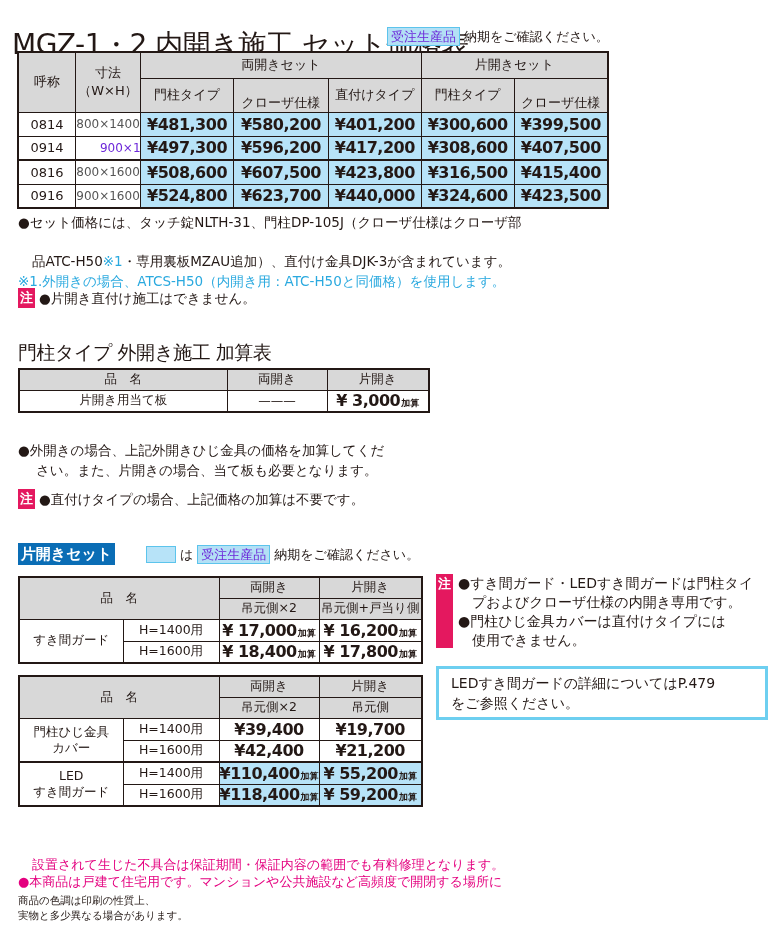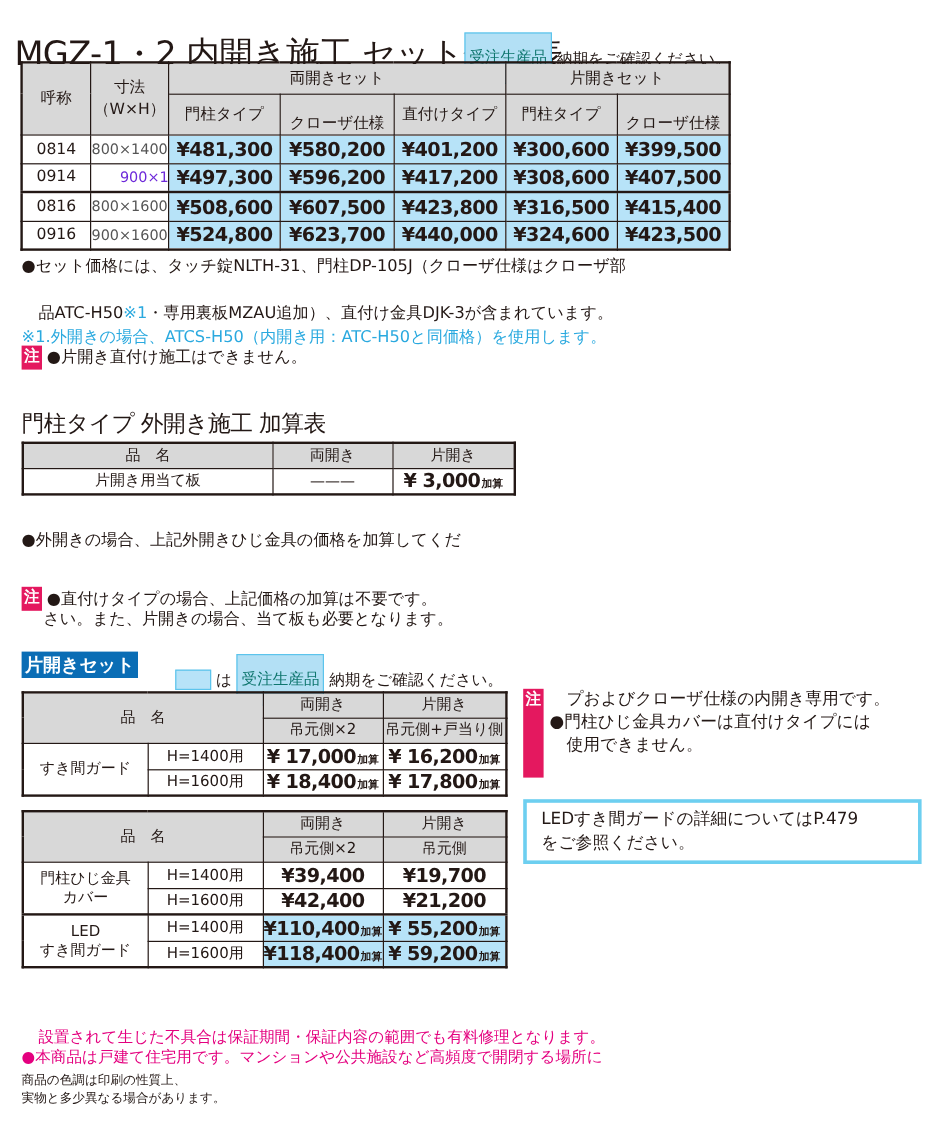--- a/index.html
+++ b/index.html
@@ -5,21 +5,21 @@
   * { box-sizing: border-box; margin: 0; padding: 0; }
   body {
     width: 780px; height: 944px; background: #ffffff; position: relative;
     font-family: "DejaVu Sans", "Liberation Sans", sans-serif; color: #231815;
     overflow: hidden;
   }
   .abs { position: absolute; }
   .title { font-size: 28px; letter-spacing: -0.5px; color: #231815; white-space: nowrap; }
   .badge {
     display: inline-block; background: #b3e0f5; border: 1px solid #5cc4ec;
-    color: #0f766e; padding: 12px 3px; font-size: 13px; line-height: 17px;
+    color: #6d28d9; padding: 0 3px; font-size: 13px; line-height: 17px;
   }
   .delivery { font-size: 13px; white-space: nowrap; display: flex; align-items: center; gap: 4px; }
   table { border-collapse: collapse; position: absolute; table-layout: fixed; }
   td, th { border: 1px solid #231815; text-align: center; vertical-align: middle; overflow: hidden; white-space: nowrap; }
   th { background: #d8d8d8; font-weight: normal; }
   .thick { border: 2.5px solid #231815; }
   .blue { background: #b7e3f8; }
   .price { font-weight: bold; font-size: 16px; letter-spacing: -0.5px; }
   .add { font-size: 9px; font-weight: bold; margin-left: 1px; }
   .note { font-size: 13.5px; line-height: 20px; }
@@ -138,21 +138,21 @@
   </tr>
   <tr style="height:22px;">
     <td>片開き用当て板</td>
     <td><span>———</span></td>
     <td><span class="price">¥ 3,000</span><span class="add">加算</span></td>
   </tr>
 </tbody>
   </table>
 <div class="abs note" style="left:18px;top:440px;">
   <div>●外開きの場合、上記外開きひじ金具の価格を加算してくだ</div>
-  <div style="padding-left:18px;margin-top:46px;">さい。また、片開きの場合、当て板も必要となります。</div>
+  <div style="padding-left:18px;">さい。また、片開きの場合、当て板も必要となります。</div>
 </div>
 <div class="abs note" style="left:18px;top:489px;display:flex;align-items:center;gap:4px;">
   <span class="chu">注</span>
   <span>●直付けタイプの場合、上記価格の加算は不要です。</span>
 </div>
 
 <div class="abs option-label" style="left:18px;top:543px;">片開きセット</div>
 <div class="abs delivery" style="left:146px;top:545px;">
   <span class="swatch"></span>
   <span>は</span>
@@ -235,20 +235,21 @@
     <td>H=1600用</td>
     <td class="blue"><span class="price">¥118,400</span><span class="add">加算</span></td>
     <td class="blue"><span class="price">¥ 59,200</span><span class="add">加算</span></td>
   </tr>
 </tbody>
   </table>
 
 <div class="abs" style="left:436px;top:574px;display:flex;gap:5px;">
   <span class="chu" style="height:74px;line-height:20px;vertical-align:top;">注</span>
   <div class="note" style="font-size:14px;line-height:19px;">
+    <div>●すき間ガード・LEDすき間ガードは門柱タイ</div>
     <div style="padding-left:14px;">プおよびクローザ仕様の内開き専用です。</div>
     <div>●門柱ひじ金具カバーは直付けタイプには</div>
     <div style="padding-left:14px;">使用できません。</div>
   </div>
 </div>
 
 <div class="abs info-box" style="left:436px;top:666px;width:332px;">
   <div>LEDすき間ガードの詳細についてはP.479</div>
   <div>をご参照ください。</div>
 </div>

